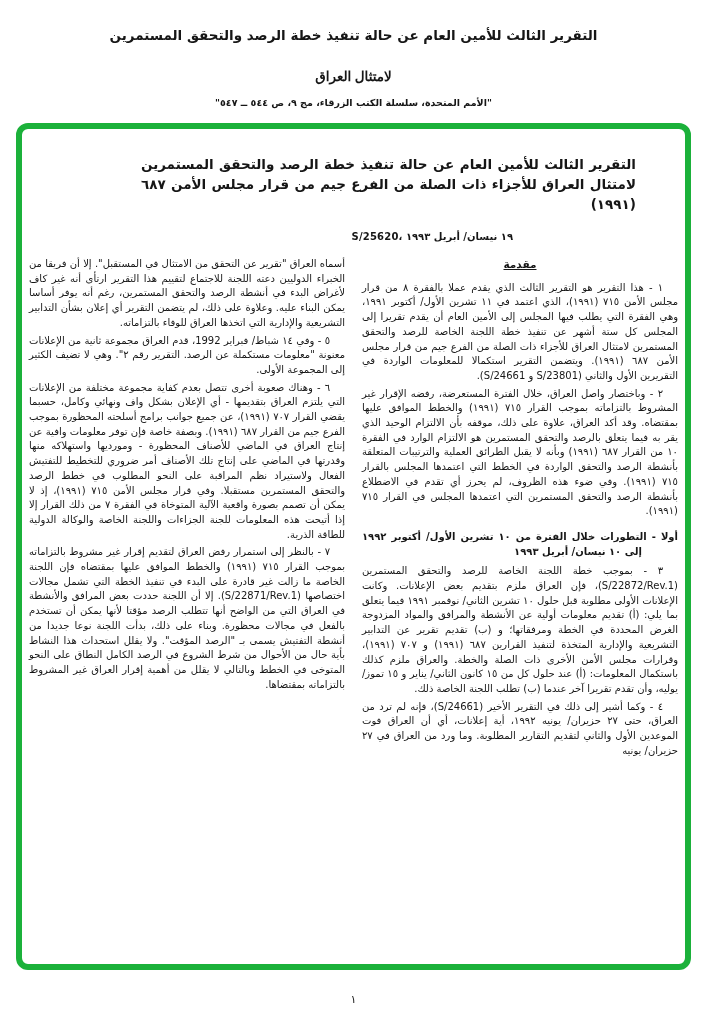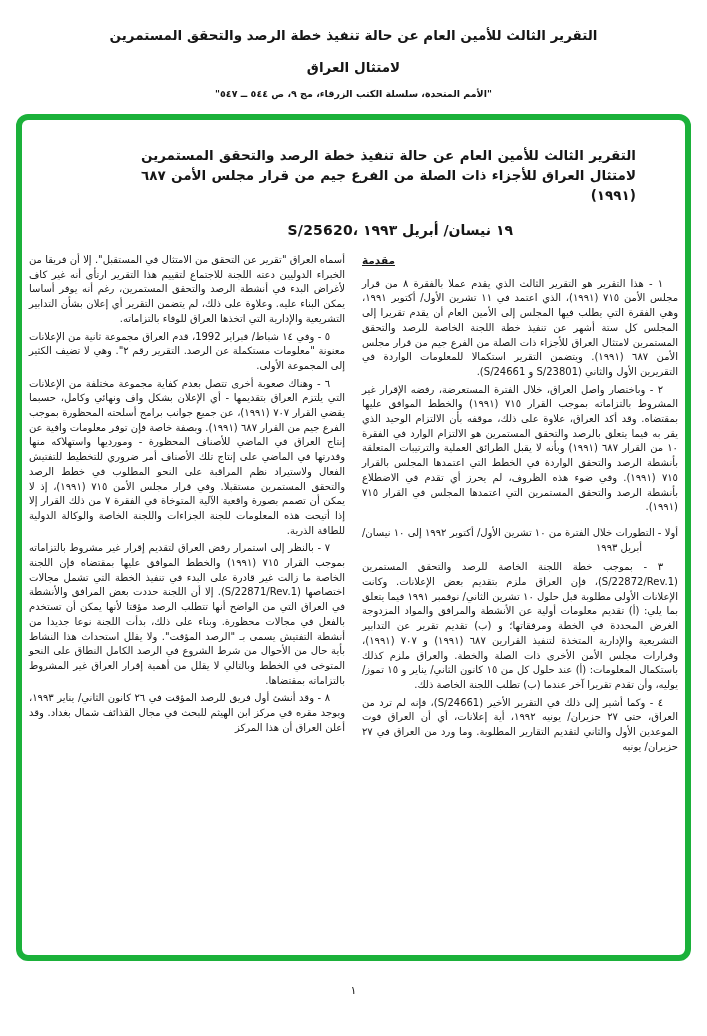--- a/index.html
+++ b/index.html
@@ -17,21 +17,21 @@
   .header {
     direction: rtl;
     text-align: center;
     padding-top: 27px;
   }
   .header-title {
     font-weight: bold;
     font-size: 13.5px;
     line-height: 17px;
   }
-  .header-title-2 { margin-top: 15px; }
+  .header-title-2 { margin-top: 24px; font-family: Liberation Serif, serif; }
   .header-source {
     margin-top: 12px;
     font-weight: bold;
     font-size: 9.5px;
   }
 
   
   .frame {
     box-sizing: border-box;
     margin: 15px auto 0 auto;
@@ -50,21 +50,21 @@
     line-height: 20px;
     text-align: justify;
     margin: 25px 42px 0 112px;
   }
 
   .doc-ref {
     direction: ltr;
     display: block;
     width: fit-content;
     margin: 17px 165px 0 auto;
-    font-size: 14px;
+    font-size: 10px;
     font-weight: bold;
   }
   .doc-ref .sym { letter-spacing: 0.2px; }
 
   
   .columns {
     display: flex;
     gap: 17px;
     margin-top: 15px;
   }
@@ -75,28 +75,28 @@
     line-height: 14.7px;
     text-align: justify;
   }
   .col p {
     margin: 0 0 3px 0;
     text-indent: 15px;
   }
   .col p.cont { text-indent: 0; }
 
   .heading-center {
-    text-align: left;
+    text-align: center;
     font-weight: bold;
     font-size: 10.5px;
     text-decoration: underline;
     margin: 0 0 9px 0;
   }
   .heading-sect {
-    font-weight: normal;
+    font-weight: bold;
     margin: 11px 0 5px 0;
     padding-right: 36px;
     text-indent: -36px;
   }
   .heading-sub {
     font-weight: bold;
     margin: 3px 0 5px 0;
   }
   .heading-sub.spaced { margin: 12px 0 7px 0; }
 
@@ -136,21 +136,20 @@
         <div class="heading-sect">أولا - التطورات خلال الفترة من ١٠ تشرين الأول/ أكتوبر ١٩٩٢ إلى ١٠ نيسان/ أبريل ١٩٩٣</div>
         <p>٣ - بموجب خطة اللجنة الخاصة للرصد والتحقق المستمرين (S/22872/Rev.1)، فإن العراق ملزم بتقديم بعض الإعلانات. وكانت الإعلانات الأولى مطلوبة قبل حلول ١٠ تشرين الثاني/ نوفمبر ١٩٩١ فيما يتعلق بما يلي: (أ) تقديم معلومات أولية عن الأنشطة والمرافق والمواد المزدوجة الغرض المحددة في الخطة ومرفقاتها؛ و (ب) تقديم تقرير عن التدابير التشريعية والإدارية المتخذة لتنفيذ القرارين ٦٨٧ (١٩٩١) و ٧٠٧ (١٩٩١)، وقرارات مجلس الأمن الأخرى ذات الصلة والخطة. والعراق ملزم كذلك باستكمال المعلومات: (أ) عند حلول كل من ١٥ كانون الثاني/ يناير و ١٥ تموز/ يوليه، وأن تقدم تقريرا آخر عندما (ب) تطلب اللجنة الخاصة ذلك.</p>
         <p>٤ - وكما أشير إلى ذلك في التقرير الأخير (S/24661)، فإنه لم ترد من العراق، حتى ٢٧ حزيران/ يونيه ١٩٩٢، أية إعلانات، أي أن العراق فوت الموعدين الأول والثاني لتقديم التقارير المطلوبة. وما ورد من العراق في ٢٧ حزيران/ يونيه</p>
       </section>
 
       <section class="col">
         <p class="cont">أسماه العراق "تقرير عن التحقق من الامتثال في المستقبل". إلا أن فريقا من الخبراء الدوليين دعته اللجنة للاجتماع لتقييم هذا التقرير ارتأى أنه غير كاف لأغراض البدء في أنشطة الرصد والتحقق المستمرين، رغم أنه يوفر أساسا يمكن البناء عليه. وعلاوة على ذلك، لم يتضمن التقرير أي إعلان بشأن التدابير التشريعية والإدارية التي اتخذها العراق للوفاء بالتزاماته.</p>
         <p>٥ - وفي ١٤ شباط/ فبراير 1992، قدم العراق مجموعة ثانية من الإعلانات معنونة "معلومات مستكملة عن الرصد. التقرير رقم ٢". وهي لا تضيف الكثير إلى المجموعة الأولى.</p>
         <p>٦ - وهناك صعوبة أخرى تتصل بعدم كفاية مجموعة مختلفة من الإعلانات التي يلتزم العراق بتقديمها - أي الإعلان بشكل واف ونهائي وكامل، حسبما يقضي القرار ٧٠٧ (١٩٩١)، عن جميع جوانب برامج أسلحته المحظورة بموجب الفرع جيم من القرار ٦٨٧ (١٩٩١). وبصفة خاصة فإن توفر معلومات وافية عن إنتاج العراق في الماضي للأصناف المحظورة - ومورديها واستهلاكه منها وقدرتها في الماضي على إنتاج تلك الأصناف أمر ضروري للتخطيط للتفتيش الفعال ولاستيراد نظم المراقبة على النحو المطلوب في خطط الرصد والتحقق المستمرين مستقبلا. وفي قرار مجلس الأمن ٧١٥ (١٩٩١)، إذ لا يمكن أن تصمم بصورة واقعية الآلية المتوخاة في الفقرة ٧ من ذلك القرار إلا إذا أتيحت هذه المعلومات للجنة الجزاءات واللجنة الخاصة والوكالة الدولية للطاقة الذرية.</p>
         <p>٧ - بالنظر إلى استمرار رفض العراق لتقديم إقرار غير مشروط بالتزاماته بموجب القرار ٧١٥ (١٩٩١) والخطط الموافق عليها بمقتضاه فإن اللجنة الخاصة ما زالت غير قادرة على البدء في تنفيذ الخطة التي تشمل مجالات اختصاصها (S/22871/Rev.1). إلا أن اللجنة حددت بعض المرافق والأنشطة في العراق التي من الواضح أنها تتطلب الرصد مؤقتا لأنها يمكن أن تستخدم بالفعل في مجالات محظورة. وبناء على ذلك، بدأت اللجنة نوعا جديدا من أنشطة التفتيش يسمى بـ "الرصد المؤقت". ولا يقلل استحداث هذا النشاط بأية حال من الأحوال من شرط الشروع في الرصد الكامل النطاق على النحو المتوخى في الخطط وبالتالي لا يقلل من أهمية إقرار العراق غير المشروط بالتزاماته بمقتضاها.</p>
-        <p>٨ - وقد أنشئ أول فريق للرصد المؤقت في ٢٦ كانون الثاني/ يناير ١٩٩٣، ويوجد مقره في مركز ابن الهيثم للبحث في مجال القذائف شمال بغداد. وقد أعلن العراق أن هذا المركز</p>
       </section>
 
     </div>
   </div>
 
   <footer>
     <div class="pageno">١</div>
   </footer>
 
 </div>

